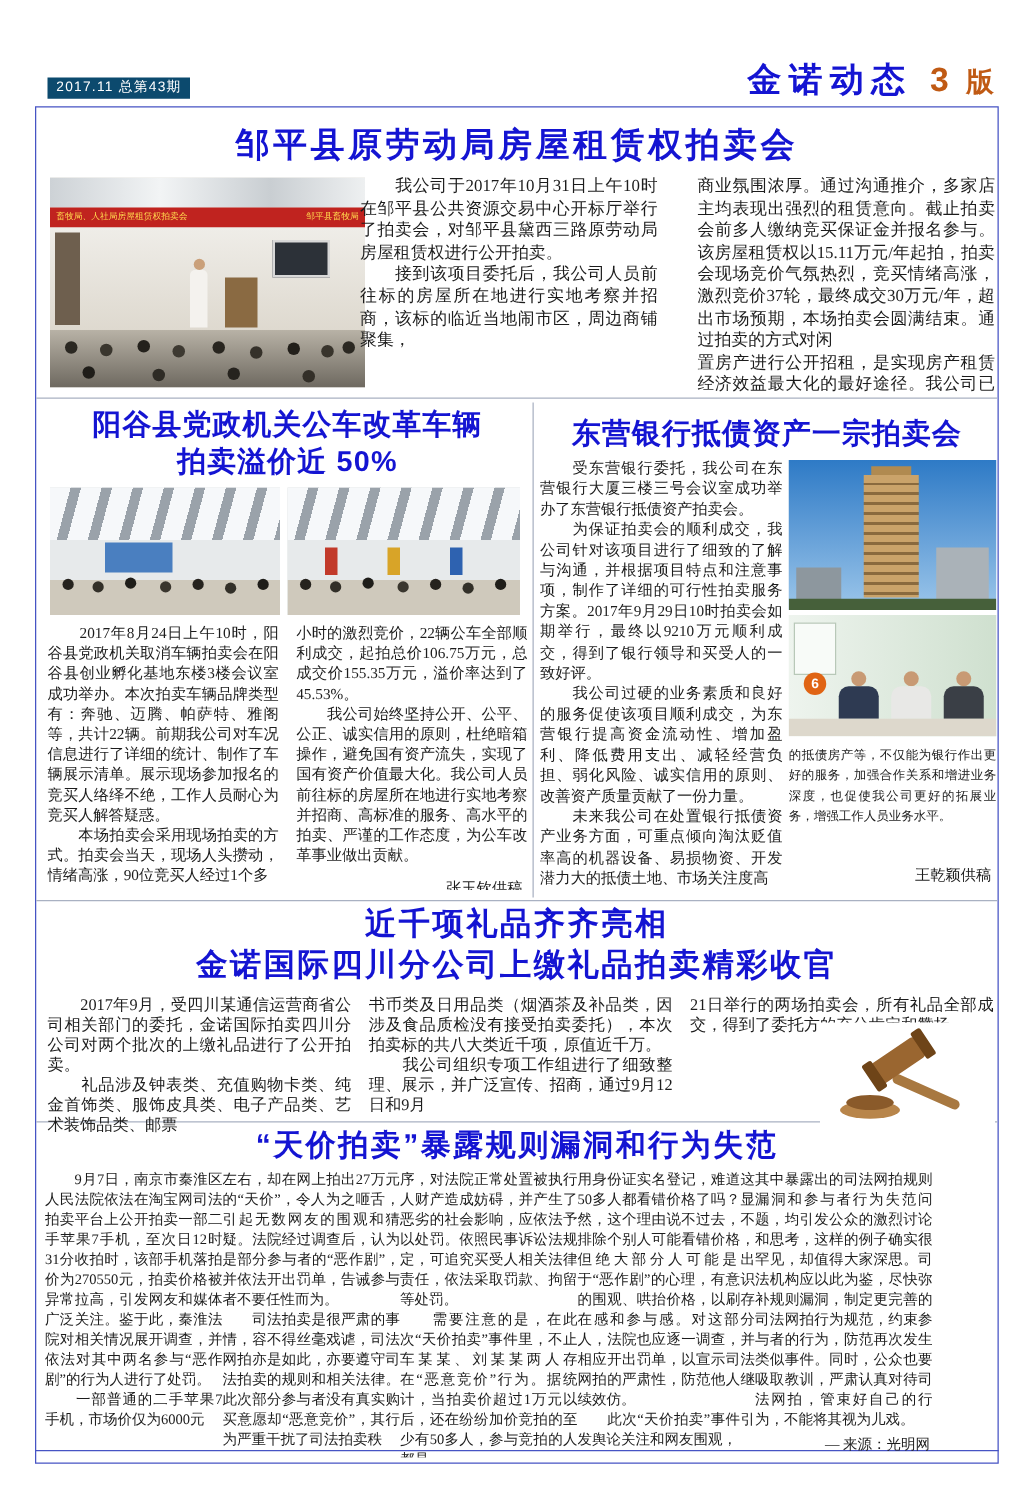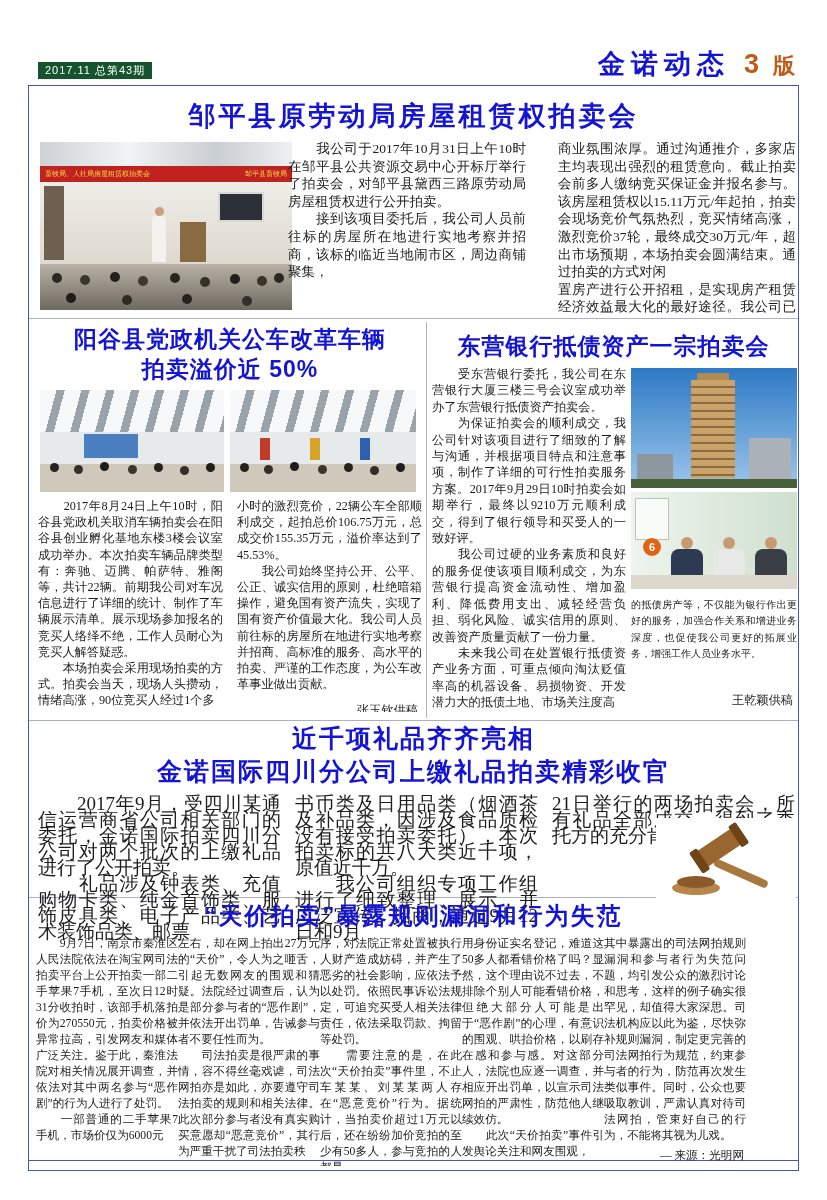--- a/index.html
+++ b/index.html
@@ -8,21 +8,21 @@
     --frame:#4653c4;
     --divider:#a9b1c2;
     --ink:#1c1c1c;
   }
   *{box-sizing:border-box;}
   body{margin:0;background:#ffffff;font-family:"Liberation Serif","DejaVu Serif",serif;color:var(--ink);}
   .page{position:relative;width:827px;height:1200px;background:#fff;overflow:hidden;margin:0 auto;}
   .abs{position:absolute;}
 
   
-  .issue-badge{left:38px;top:62px;background:#14532d;color:#fff;font-family:"Liberation Sans","DejaVu Sans",sans-serif;
+  .issue-badge{left:38px;top:62px;background:#0c4a6e;color:#fff;font-family:"Liberation Sans","DejaVu Sans",sans-serif;
     font-size:11px;line-height:17px;padding:0 7px;letter-spacing:1px;}
   .masthead{right:32px;top:46px;display:flex;align-items:baseline;gap:14px;font-family:"Liberation Sans","DejaVu Sans",sans-serif;font-weight:bold;}
   .masthead .mh-title{color:var(--blue);font-size:27px;letter-spacing:6px;}
   .masthead .mh-num{color:var(--orange);font-size:27px;}
   .masthead .mh-word{color:var(--orange);font-size:22px;}
 
   
   .frame{left:28px;top:85px;width:771px;height:1086px;border:1px solid var(--frame);}
   .bottom-inner-line{left:28px;top:1160px;width:771px;border-top:1px solid var(--frame);}
   .hdiv{left:29px;width:769px;border-top:1px solid var(--divider);}
@@ -47,21 +47,21 @@
   .a1-text .col{width:238px;font-size:13.5px;line-height:17.6px;height:176px;}
 
   .a2-text{left:38px;top:498px;width:384px;height:214px;gap:14px;}
   .a2-text .col{width:185px;font-size:12.2px;line-height:16.2px;height:214px;}
 
   .a3-col1{left:432px;top:366px;width:194px;height:354px;font-size:12.2px;line-height:16.4px;}
   .a3-col2{left:631px;top:597px;width:166px;height:74px;font-size:10px;line-height:16.4px;}
   .a3-byline{left:631px;top:682px;width:166px;font-size:12.2px;}
 
   .a4-text{left:38px;top:796px;width:757px;height:100px;gap:14px;}
-  .a4-text .col{width:243px;font-size:19px;line-height:16px;height:100px;overflow:visible;}
+  .a4-text .col{width:243px;font-size:13px;line-height:16px;height:100px;overflow:visible;}
   .a4-text .byline{margin-top:2px;padding-right:2px;}
 
   .a5-text{left:36px;top:936px;width:758px;height:230px;gap:0;}
   .a5-text .col{width:142px;font-size:11.6px;line-height:16px;height:230px;}
   .a5-source{margin-top:4px;text-align:right;padding-right:2px;}
 
   
   .photo{overflow:hidden;position:absolute;background:#e9e7e2;}
 
   

